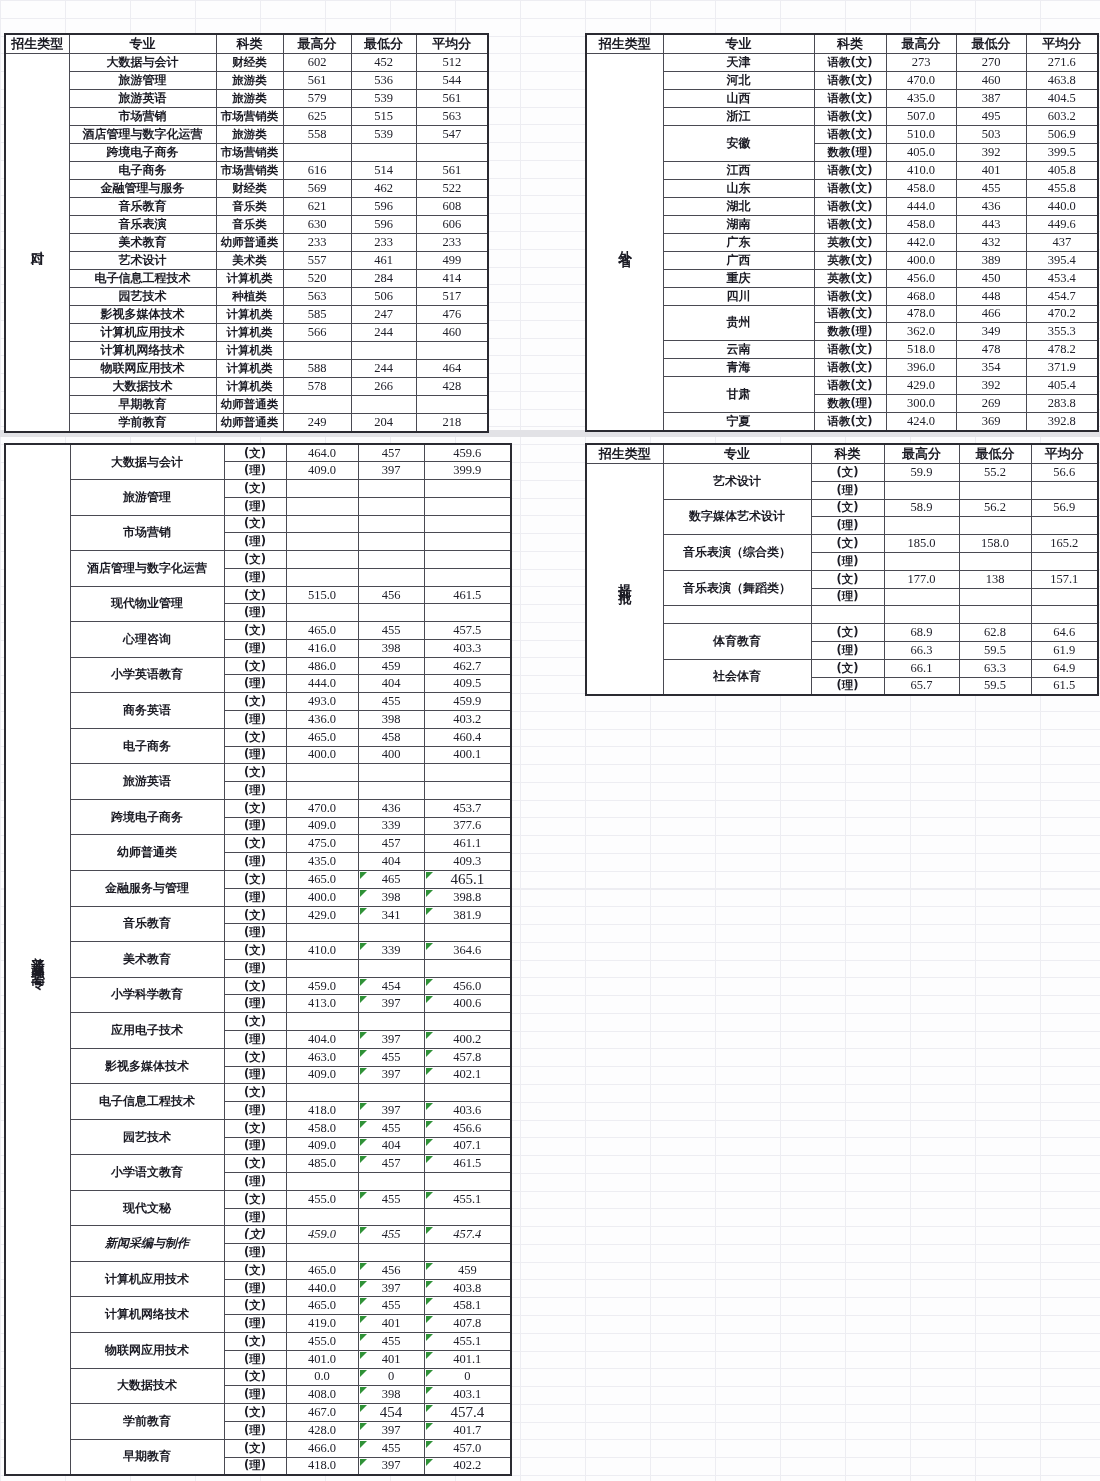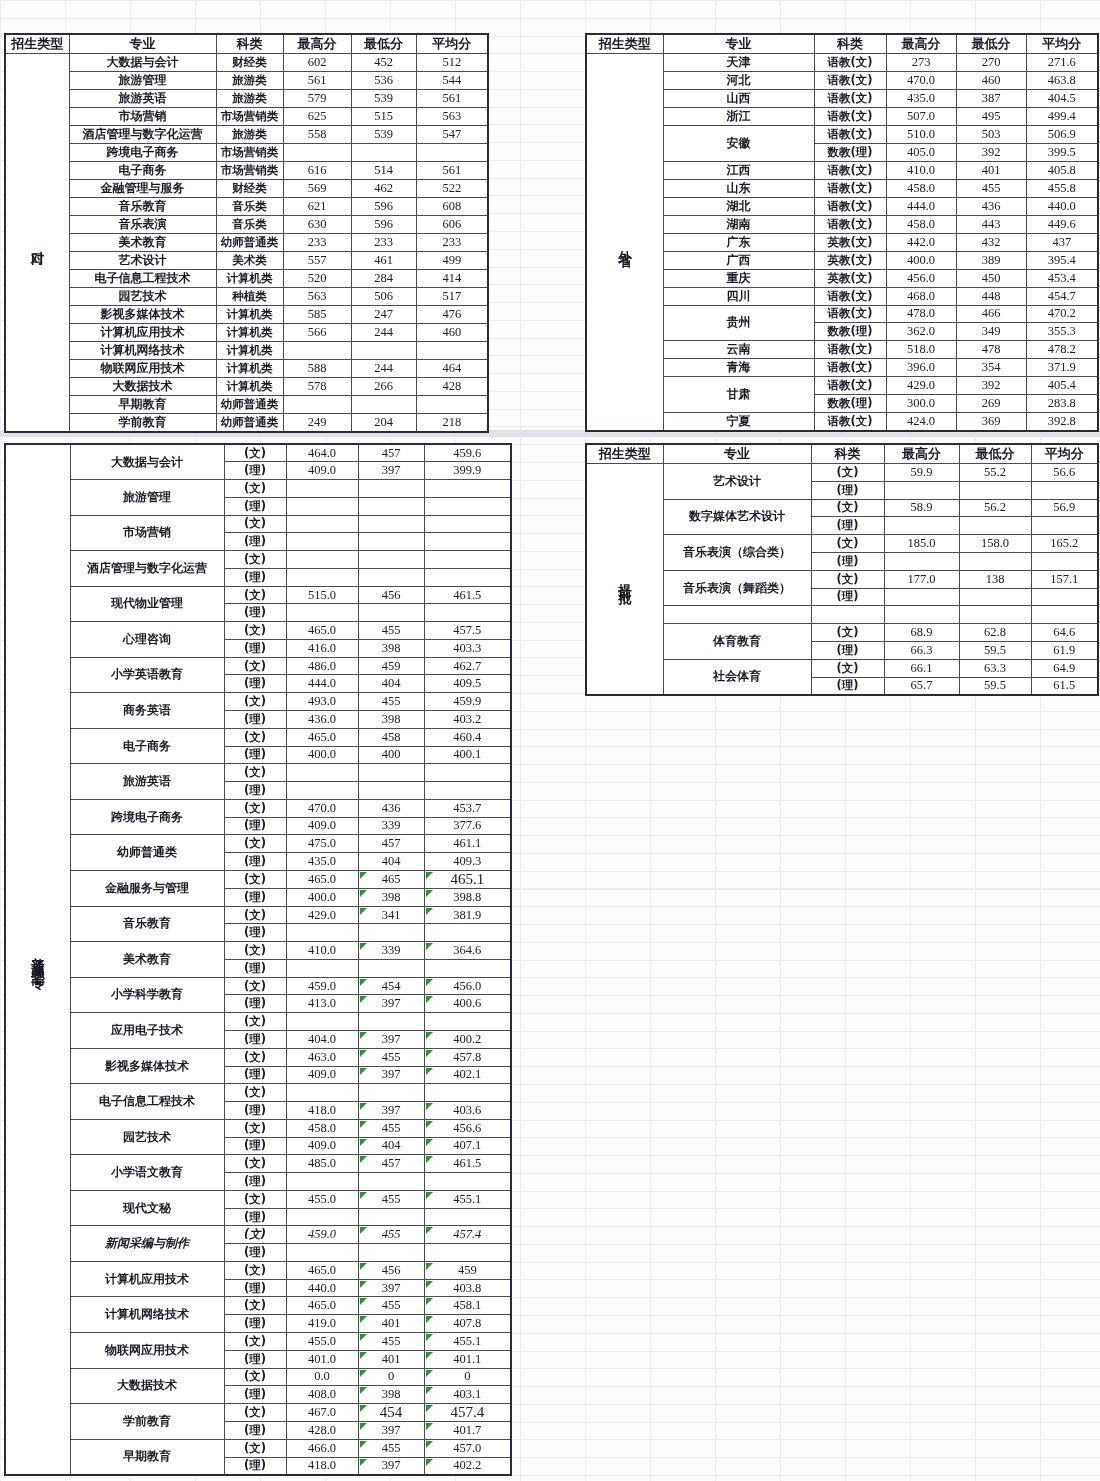--- a/index.html
+++ b/index.html
@@ -251,21 +251,21 @@
           <td class="zh kelei"><span>语教(文)</span></td>
           <td class="num"><span>435.0</span></td>
           <td class="num"><span>387</span></td>
           <td class="num"><span>404.5</span></td>
         </tr>
         <tr style="height: 17.8px;">
           <td rowspan="1" class="zh major">浙江</td>
           <td class="zh kelei"><span>语教(文)</span></td>
           <td class="num"><span>507.0</span></td>
           <td class="num"><span>495</span></td>
-          <td class="num"><span>499.4</span></td>
+          <td class="num"><span>603.2</span></td>
         </tr>
         <tr style="height: 17.8px;">
           <td rowspan="2" class="zh major">安徽</td>
           <td class="zh kelei"><span>语教(文)</span></td>
           <td class="num"><span>510.0</span></td>
           <td class="num"><span>503</span></td>
           <td class="num"><span>506.9</span></td>
         </tr>
         <tr style="height: 17.8px;">
           <td class="zh kelei"><span>数教(理)</span></td>

